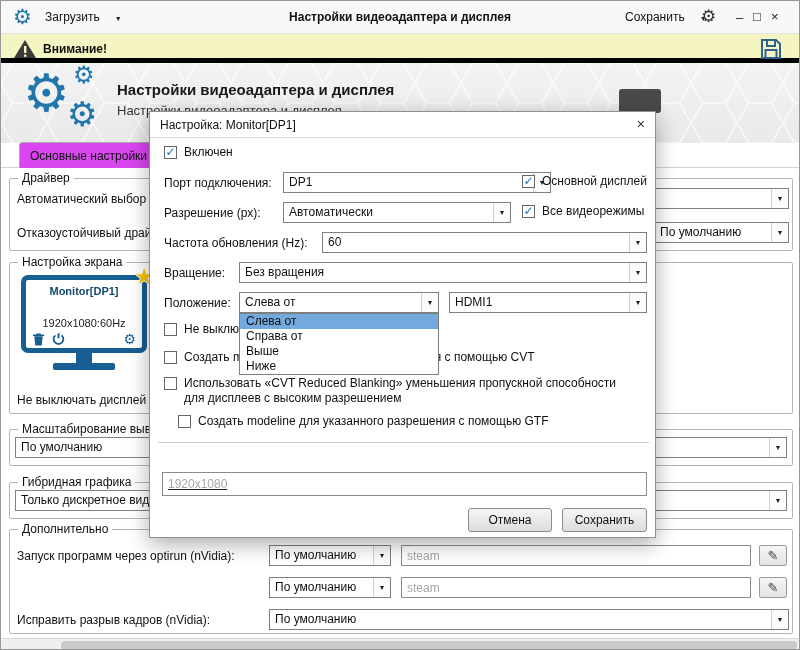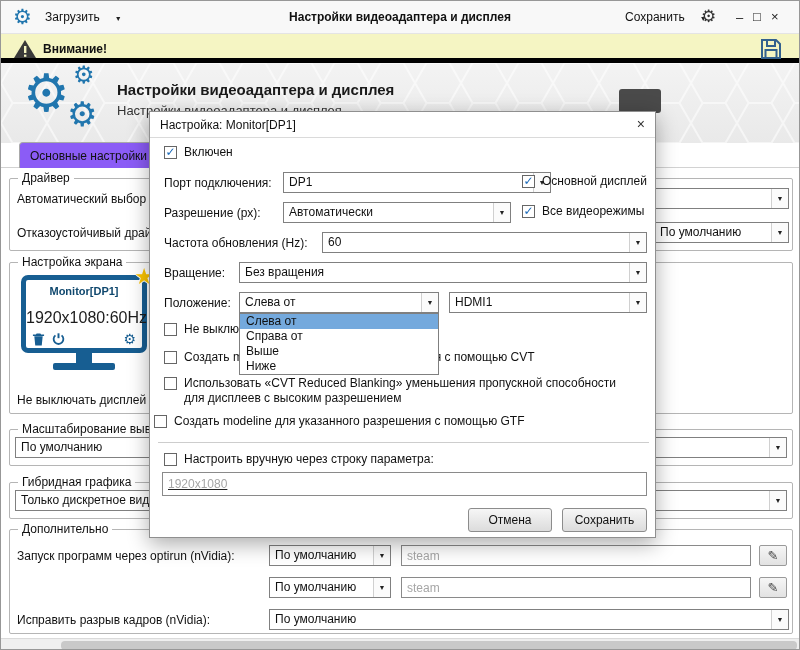--- a/index.html
+++ b/index.html
@@ -15,42 +15,42 @@
   
   .warnbar{position:absolute;left:0;top:32px;width:100%;height:30px;background:#f5f5c3;border-top:1px solid #e4e4e4;border-bottom:5px solid #000000}
   .warntext{position:absolute;left:42px;top:8px;font-weight:bold}
   
   .header{position:absolute;left:0;top:62px;width:100%;height:80px;background:linear-gradient(#f3f3f3,#e9e9e9);overflow:hidden}
   .hgear{position:absolute;color:#2176ae;line-height:1}
   .htitle{position:absolute;left:116px;top:18px;font-size:15px;font-weight:bold;color:#1a1a1a;white-space:nowrap}
   .hsub{position:absolute;left:116px;top:40px;font-size:13px;color:#333;white-space:nowrap}
   .hdeco{position:absolute;left:618px;top:26px;width:42px;height:24px;background:#4a4a4a;border-radius:3px}
   .contentline{position:absolute;left:0;top:166px;width:100%;border-top:1px solid #d2d2d2}
-  .tab{position:absolute;left:18px;top:141px;width:142px;height:26px;background:#8b5cf6;border:1px solid #a9a9a9;border-bottom:none;border-radius:4px 4px 0 0;padding:0 10px;display:flex;align-items:center;white-space:nowrap;overflow:hidden;z-index:2}
+  .tab{position:absolute;left:18px;top:141px;width:142px;height:26px;background:#d946ef;border:1px solid #a9a9a9;border-bottom:none;border-radius:4px 4px 0 0;padding:0 10px;display:flex;align-items:center;white-space:nowrap;overflow:hidden;z-index:2}
   
   .fs{position:absolute;border:1px solid #b5b5b5;border-radius:2px}
   .leg{position:absolute;top:-8px;left:8px;background:#fff;padding:0 4px;white-space:nowrap}
   .lbl{position:absolute;white-space:nowrap}
   
   .dd{position:absolute;display:flex;align-items:stretch;background:#fff;border:1px solid #808080;height:21px}
   .dd .val{flex:1;padding:2px 5px;white-space:nowrap;overflow:hidden}
   .dd .arr{width:17px;display:flex;align-items:center;justify-content:center;font-size:7px;color:#222;border-left:1px solid #d0d0d0;background:#fbfbfb}
   .txt{position:absolute;height:21px;border:1px solid #8a8a8a;background:#fff;padding:0 5px;font:inherit;color:#222}
   .txt::placeholder{color:#a6a6a6}
   .iconbtn{position:absolute;display:flex;align-items:center;justify-content:center;background:linear-gradient(#f6f6f6,#e2e2e2);border:1px solid #9a9a9a;border-radius:2px;color:#444;font-size:13px}
   .cbrow{position:absolute;display:flex;align-items:flex-start;gap:7px}
   .cb{width:13px;height:13px;border:1px solid #666;background:#fff;display:inline-flex;align-items:center;justify-content:center;flex:none;margin-top:1px}
   .cb .mark{font-size:12px;font-weight:bold;color:#1667b8;line-height:1;margin-top:-1px}
   .cbl{line-height:15px;white-space:nowrap}
   .cbl.wrap{white-space:normal;width:448px}
   
   .monitor{position:absolute;left:20px;top:274px;width:126px}
   .mscreen{height:78px;border:5px solid #175e92;border-radius:7px;background:#fff;position:relative;text-align:center}
   .mname{margin-top:5px;font-size:11px;font-weight:bold;color:#10486e}
-  .mmode{margin-top:12px;font-size:16px;color:#1c1c1c}
+  .mmode{margin-top:20px;font-size:11px;color:#1c1c1c}
   .mtools{position:absolute;left:6px;right:6px;bottom:2px;display:flex;align-items:center;gap:7px}
   .mtools .mgear{margin-left:auto;color:#175e92;font-size:14px;line-height:1}
   .mneck{width:16px;height:10px;background:#175e92;margin:0 auto}
   .mbase{width:62px;height:7px;background:#175e92;border-radius:2px;margin:0 auto}
   .mstar{position:absolute;right:-7px;top:-9px;font-size:22px;color:#fdc500;line-height:1;text-shadow:0 1px 0 #fff,0 -1px 0 #fff,1px 0 0 #fff,-1px 0 0 #fff}
   
   .modal{position:absolute;left:148px;top:110px;width:507px;height:427px;background:#fff;border:1px solid #8f8f8f;box-shadow:0 6px 20px rgba(0,0,0,.33);z-index:50}
   .mhead{position:absolute;left:0;top:0;width:100%;height:26px;border-bottom:1px solid #dadada}
   .mtitle{position:absolute;left:10px;top:6px}
   .mclose{position:absolute;right:10px;top:5px;font-size:14px;color:#333;line-height:1}
@@ -274,31 +274,27 @@
       <span class="cbl">Не выключать дисплей</span>
     </label>
     <label class="cbrow" style="left:14px;top:238px">
       <span class="cb"></span>
       <span class="cbl">Создать modeline для указанного разрешения с помощью CVT</span>
     </label>
     <label class="cbrow" style="left:14px;top:264px">
       <span class="cb"></span>
       <span class="cbl wrap">Использовать «CVT Reduced Blanking» уменьшения пропускной способности для дисплеев с высоким разрешением</span>
     </label>
-    <label class="cbrow" style="left:4px;top:302px">
+    <label class="cbrow" style="left:28px;top:302px">
       <span class="cb"></span>
       <span class="cbl">Создать modeline для указанного разрешения с помощью GTF</span>
     </label>
 
     <div class="divider" style="top:330px"></div>
 
-    <label class="cbrow" style="left:14px;top:340px">
-      <span class="cb"></span>
-      <span class="cbl">Настроить вручную через строку параметра:</span>
-    </label>
     <input class="txt" style="left: 12px; top: 360px; width: 485px; height: 24px; text-decoration: underline;" placeholder="1920x1080">
 
     <div class="btn" style="left:318px;top:396px;width:84px">
       <span>Отмена</span>
     </div>
     <div class="btn" style="left:412px;top:396px;width:85px">
       <span>Сохранить</span>
     </div>
   </div>
 

